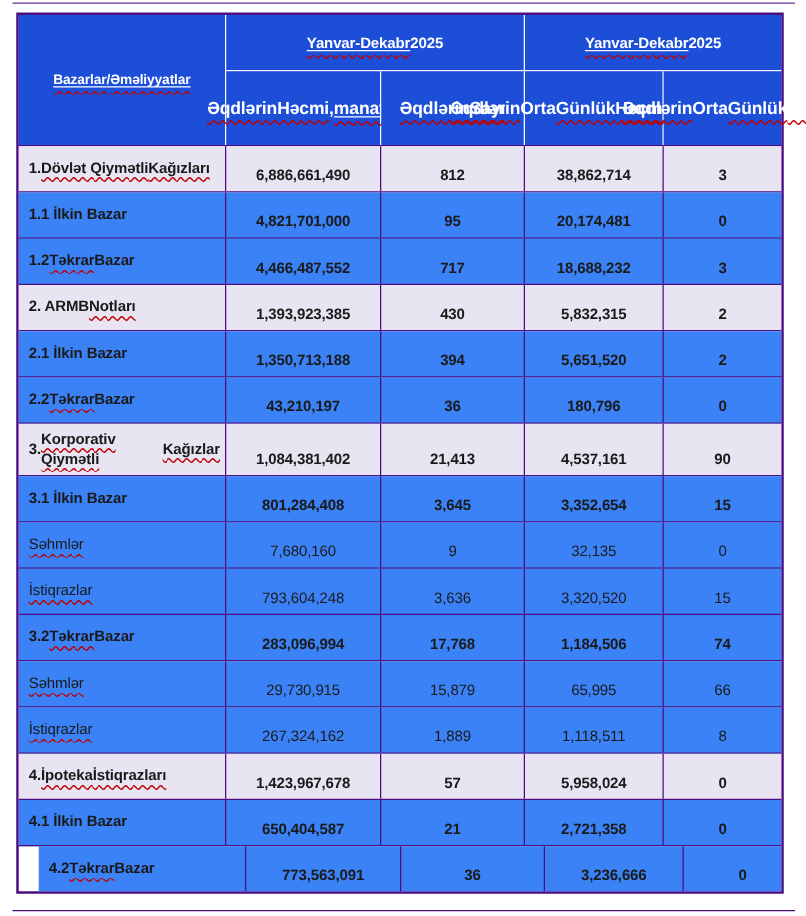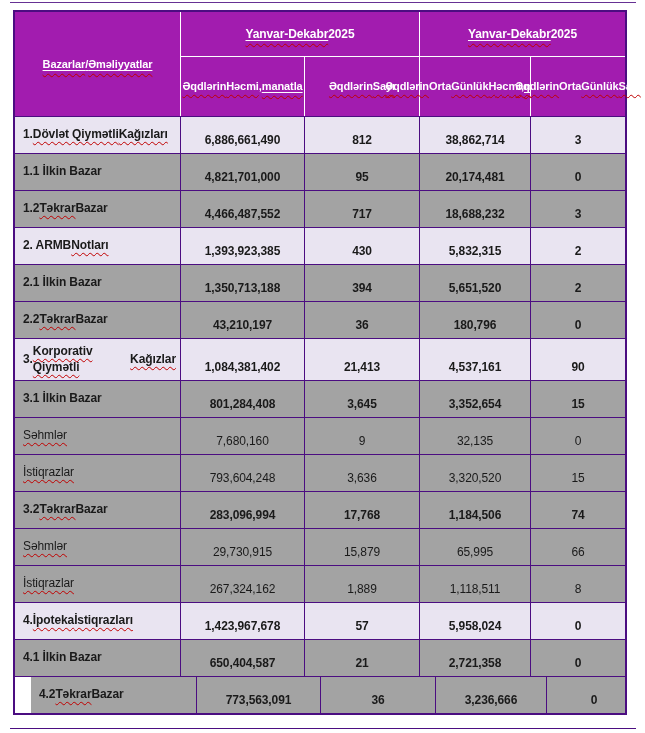--- a/index.html
+++ b/index.html
@@ -15,49 +15,49 @@
   .tbl{
     position:absolute;left:13px;top:10px;width:610px;
     border:2px solid #4B0D81;
   }
   .grid{display:grid;grid-template-columns:166px 124px 115px 111px 94px;}
   .cell{box-sizing:border-box;}
 
   
   .hdr{grid-template-rows:45px 59px;border-bottom:1.5px solid #4B0D81;}
   .hdr .cell{
-    background:#a21caf;color:#ffffff;display:flex;align-items:center;
+    background:#1d4ed8;color:#ffffff;display:flex;align-items:center;
     justify-content:center;text-align:center;font-weight:700;
     letter-spacing:-0.1px;padding:2px 3px;
   }
   .corner{grid-column:1;grid-row:1/3;border-right:1.5px solid #ffffff;font-size:11px;}
   .g1{grid-column:2/4;grid-row:1;border-right:1.5px solid #ffffff;border-bottom:1.5px solid #ffffff;font-size:12px;}
   .g2{grid-column:4/6;grid-row:1;border-bottom:1.5px solid #ffffff;font-size:12px;}
   .s1{grid-column:2;grid-row:2;border-right:1.5px solid #ffffff;}
   .s2{grid-column:3;grid-row:2;border-right:1.5px solid #ffffff;}
   .s3{grid-column:4;grid-row:2;border-right:1.5px solid #ffffff;}
   .s4{grid-column:5;grid-row:2;}
-  .sub{font-size:11px;line-height:1.45;}
+  .sub{font-size:14px;line-height:1.45;}
 
   
   .w{
     text-decoration-line:underline;text-decoration-style:wavy;
     text-decoration-color:#C00000;text-decoration-thickness:1px;
     text-underline-offset:2.5px;
   }
   .u{
     text-decoration-line:underline;text-decoration-style:solid;
     text-decoration-thickness:1px;text-underline-offset:2px;
   }
   .hdr .u{text-decoration-color:#ffffff;}
   .hdr .w{text-underline-offset:3.5px;}
   .u > .w{text-underline-offset:4.5px;}
 
   
-  .trow{min-height:36px;font-weight:700;background:#a3a3a3;border-bottom:1.5px solid #4B0D81;}
+  .trow{min-height:36px;font-weight:700;background:#3b82f6;border-bottom:1.5px solid #4B0D81;}
   .trow:last-child{border-bottom:none;margin-left:16px;}
   .trow .cell{border-right:1.5px solid #4B0D81;}
   .trow .cell:last-child{border-right:none;}
   .trow.shaded{background:#E9E4F1;}
   .trow.light{font-weight:400;}
   .lbl{
     display:flex;align-items:center;text-align:left;
     padding:3px 4px 3px 8px;font-size:12px;line-height:1.3;letter-spacing:-0.1px;
   }
   .shaded .lbl{padding-top:5px;padding-bottom:5px;}

